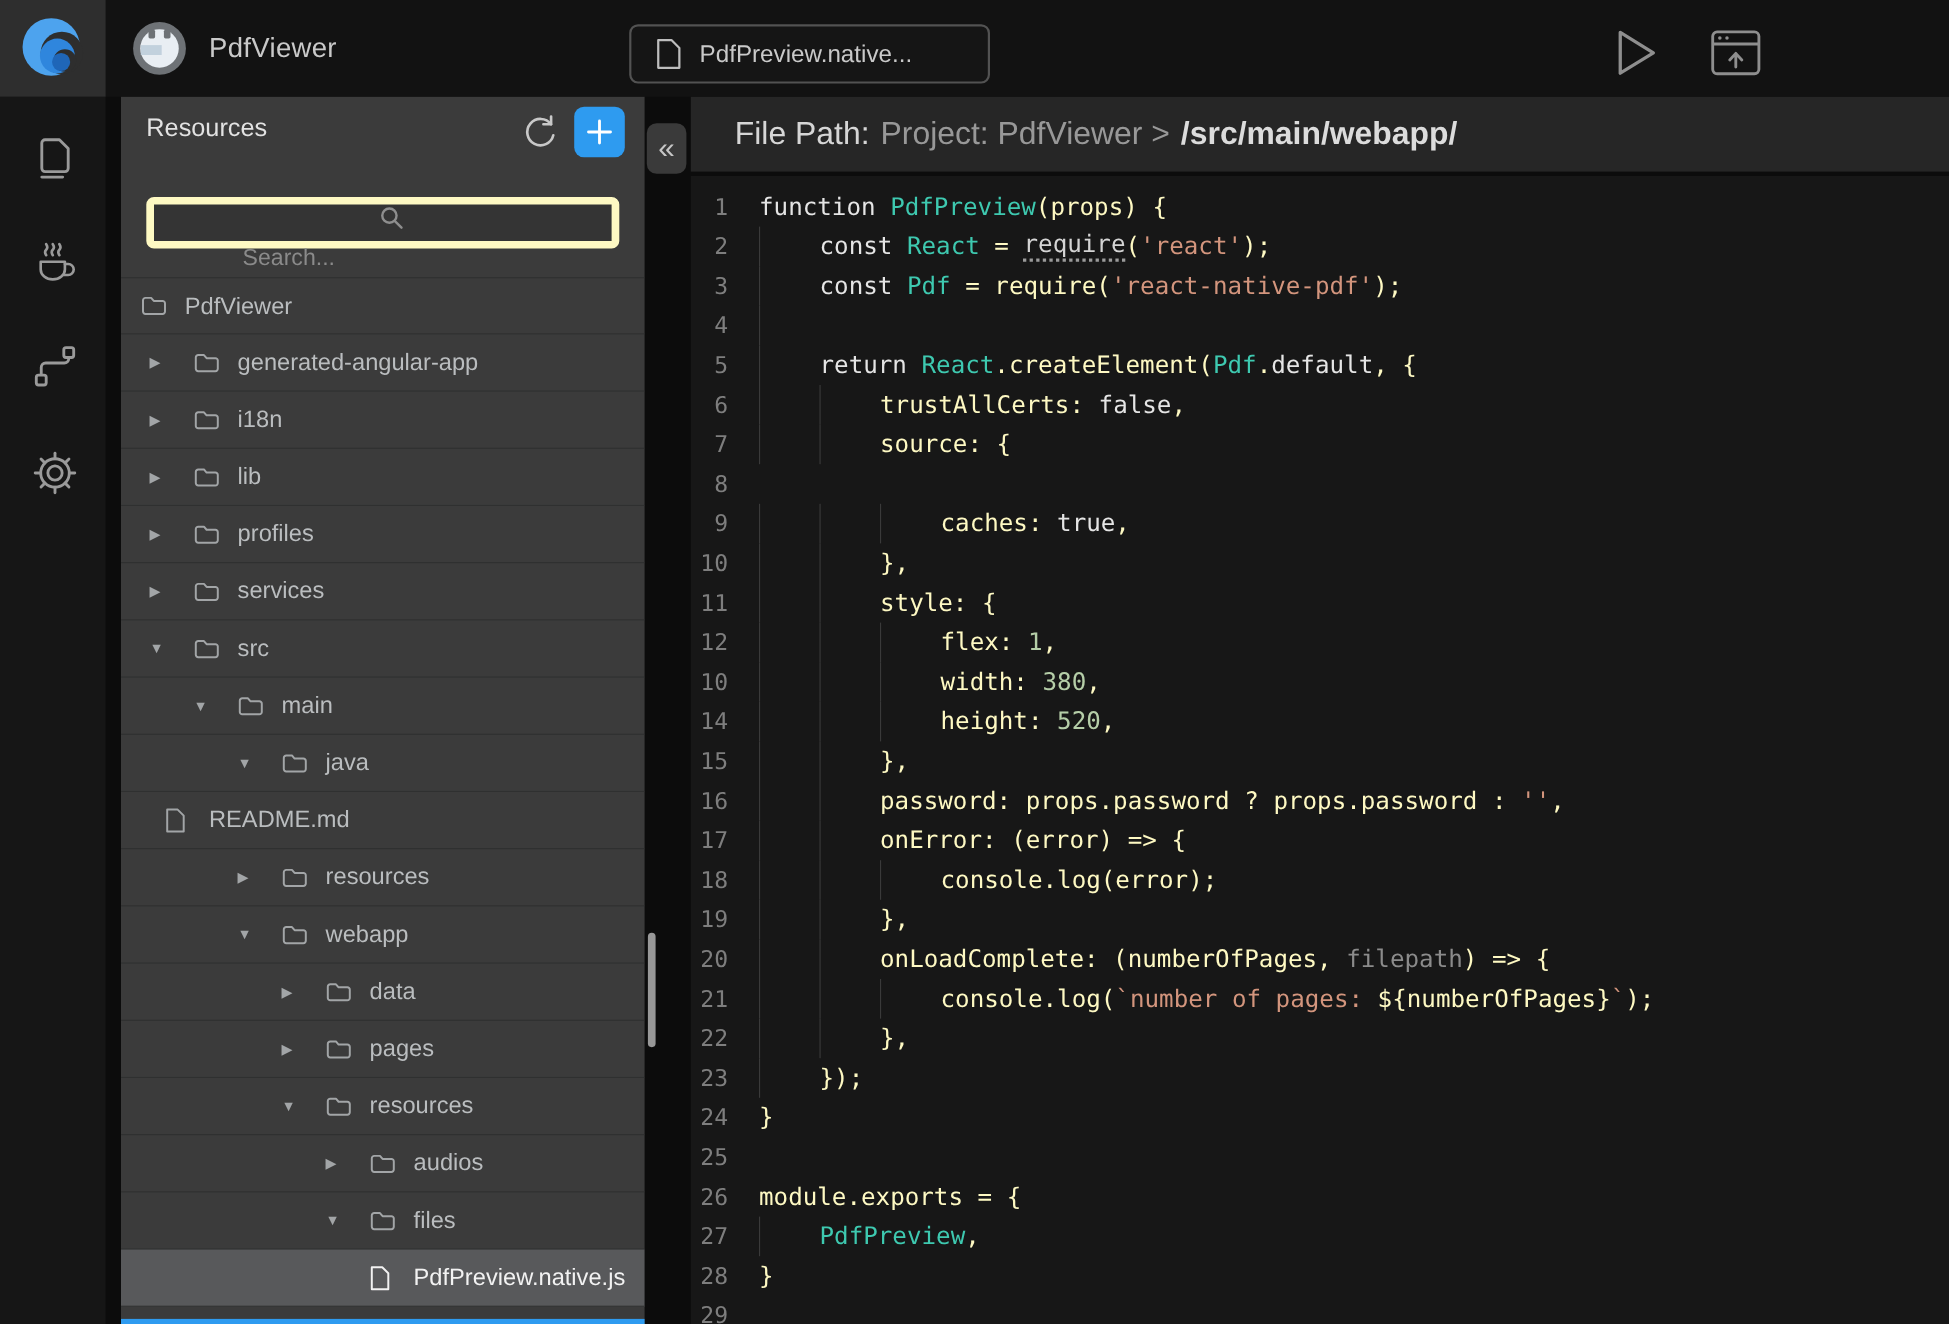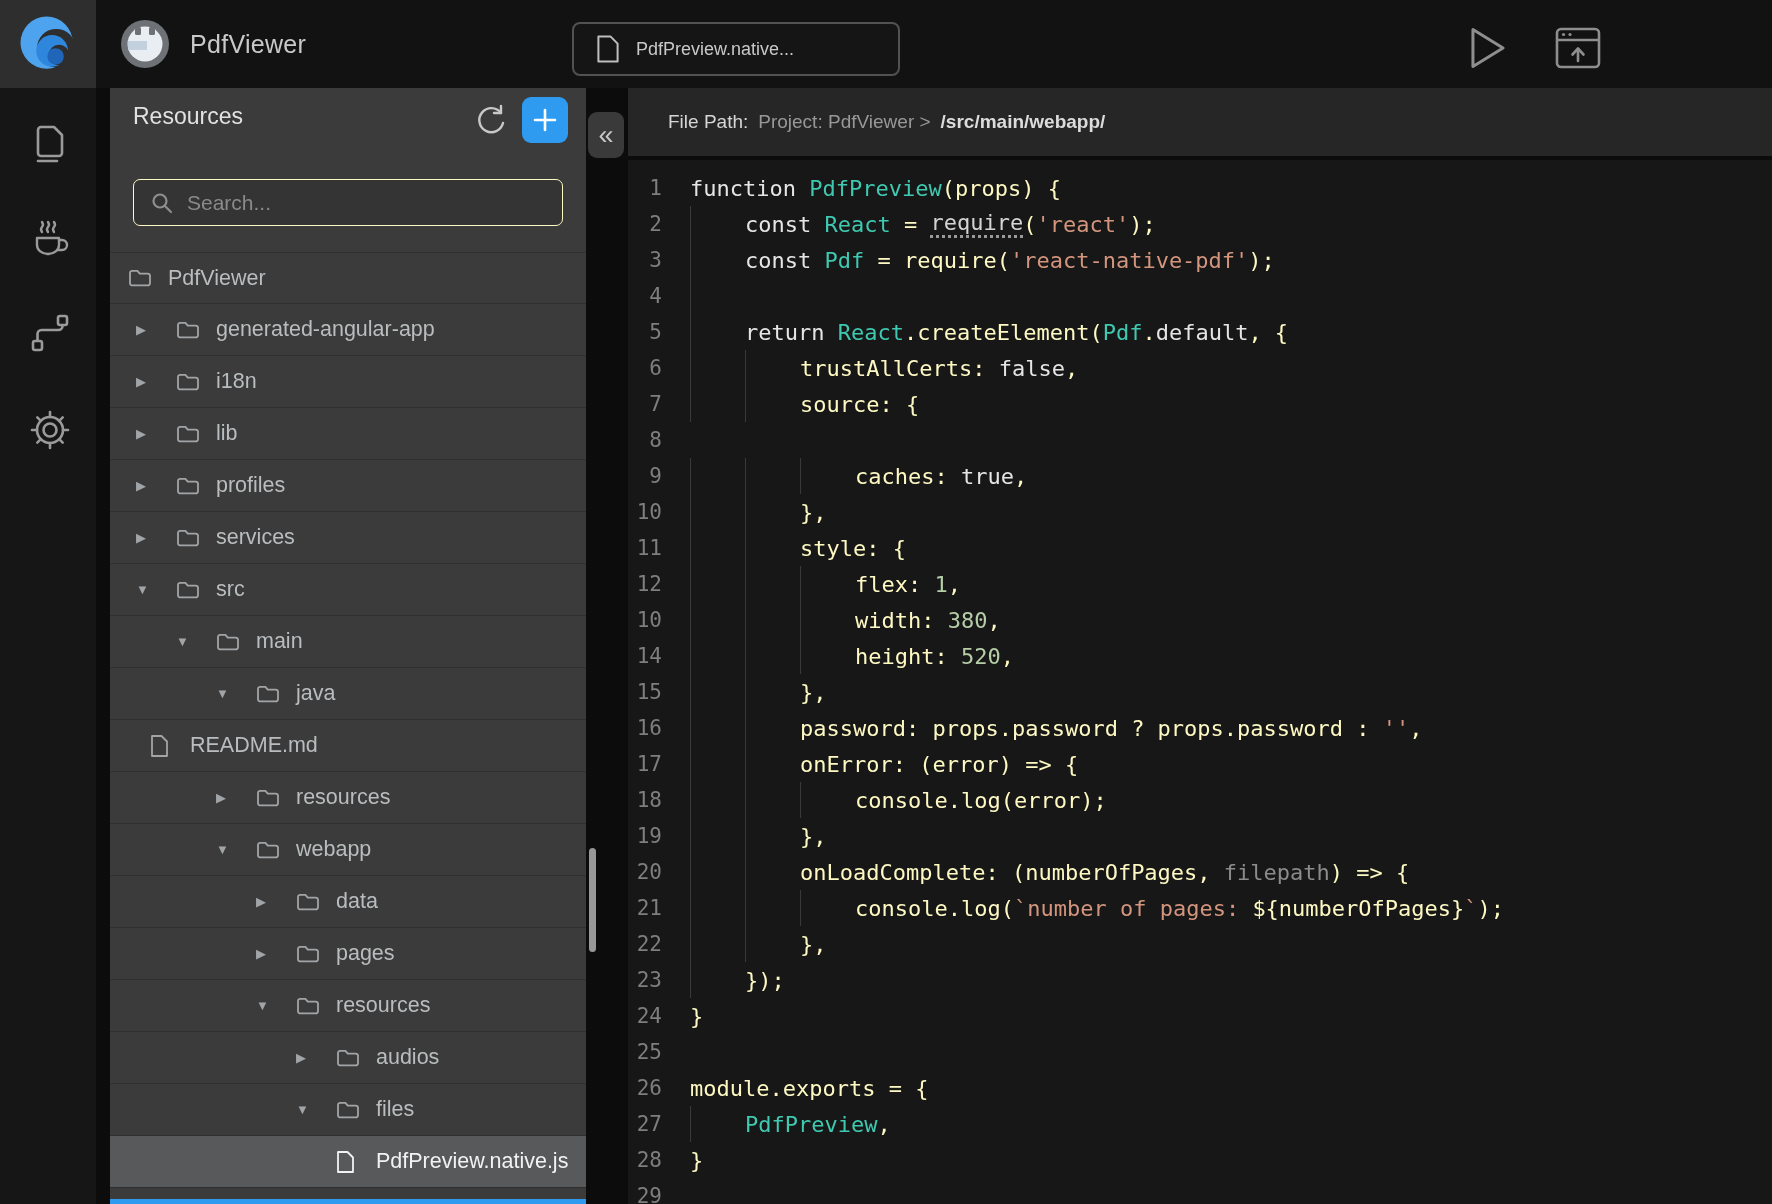--- a/index.html
+++ b/index.html
@@ -7,56 +7,56 @@
               font-family:"Liberation Sans", sans-serif; }
 
   
   .topbar { position:absolute; left:0; top:0; width:1772px; height:88px; background:#121212; }
   .logo-tile { position:absolute; left:0; top:0; width:96px; height:88px; background:#2e2e2e;
                display:flex; align-items:center; justify-content:center; }
   .app-chip { position:absolute; left:120px; top:0; height:88px; display:flex; align-items:center; gap:20px; }
   .app-title { color:#c9c9c9; font-size:25px; letter-spacing:.3px; }
   .tab { position:absolute; left:572px; top:22px; width:328px; height:54px; border:2px solid #525252;
          border-radius:8px; display:flex; align-items:center; gap:16px; padding-left:22px; background:#151515; }
-  .tab-label { color:#c9c9c9; font-size:18px; }
+  .tab-label { color:#c9c9c9; font-size:22px; }
   .top-ico { position:absolute; top:22px; width:52px; height:52px; display:flex; align-items:center; justify-content:center; cursor:pointer; }
   .run { left:1462px; } .publish { left:1552px; }
 
   
   .rail { position:absolute; left:0; top:88px; width:96px; height:1116px; background:#161616; }
   .rail-ico { position:absolute; left:28px; width:44px; height:44px; display:flex; align-items:center; justify-content:center; }
 
   
   .sidebar { position:absolute; left:110px; top:88px; width:476px; height:1116px; background:#3b3b3b; overflow:hidden; }
   .sb-title { position:absolute; left:23px; top:15px; color:#e2e2e2; font-size:23px; font-weight:500; }
   .sb-refresh { position:absolute; left:358px; top:8px; width:46px; height:46px; display:flex; align-items:center; justify-content:center; }
   .sb-plus { position:absolute; left:412px; top:9px; width:46px; height:46px; border-radius:9px; border:none;
              display:flex; align-items:center; justify-content:center; cursor:pointer; }
   .sb-plus svg { display:block; }
   .searchwrap { position:absolute; left:23px; top:91px; width:430px; height:47px; background:#343434;
-                border:1px solid #fef9c3; border-radius:7px; display:flex; align-items:center; padding-left:16px; gap:13px; }
+                border:7px solid #fef9c3; border-radius:7px; display:flex; align-items:center; padding-left:16px; gap:13px;flex-direction:column; }
   .searchwrap input { flex:1; background:transparent; border:none; outline:none; color:#cfcfcf; font-size:21px;
                       font-family:"Liberation Sans", sans-serif; }
   .searchwrap input::placeholder { color:#8a8a8a; }
   .tree { position:absolute; left:0; top:164px; width:476px; }
   .trow { height:52px; display:flex; align-items:center; border-bottom:1px solid #2f3030; cursor:pointer; }
   .trow:first-child { border-top:1px solid #2f3030; }
   .trow.sel { background:#58595b; }
   .trow.sel .tlabel { color:#f2f2f2; }
   .chev { width:40px; flex:none; color:#a2a5a7; font-size:13px; display:flex; align-items:center; }
   .tico { width:40px; flex:none; display:flex; align-items:center; }
   .tlabel { color:#babdbf; font-size:21.5px; white-space:nowrap; }
   .collapse-btn { position:absolute; left:588px; top:112px; width:36px; height:46px; background:#3a3a3a; border-radius:9px;
                   color:#c6c6c6; font-size:27px; display:flex; align-items:center; justify-content:center; cursor:pointer; }
   .sb-scroll { position:absolute; left:589px; top:848px; width:7px; height:104px; background:#989898; border-radius:4px; }
   .sb-bottom-accent { position:absolute; left:110px; top:1199px; width:476px; height:5px; background:#2e9bf0; }
 
   
   .pathbar { position:absolute; left:628px; top:88px; width:1144px; height:68px; background:#262626;
-             display:flex; align-items:center; padding-left:40px; font-size:19px; white-space:nowrap; }
+             display:flex; align-items:center; padding-left:40px; font-size:29px; white-space:nowrap; }
   .fp-label { color:#d6d6d6; font-weight:500; }
   .fp-project { color:#989898; margin-left:10px; }
   .fp-prefix { color:#dcdcdc; font-weight:600; margin-left:10px; }
   .fp-hl { color:#dcdcdc; font-weight:600; position:relative; }
   .fp-hl::after { content:""; position:absolute; left:-10px; right:-14px; top:-20px; bottom:-22px;
                   border:4px solid #df9330; border-radius:2px; pointer-events:none; }
 
   
   .code { position:absolute; left:628px; top:160px; width:1144px; height:1044px; background:#171717;
           padding-top:10px; font-family:"DejaVu Sans Mono", monospace; font-size:22px; overflow:hidden; }

